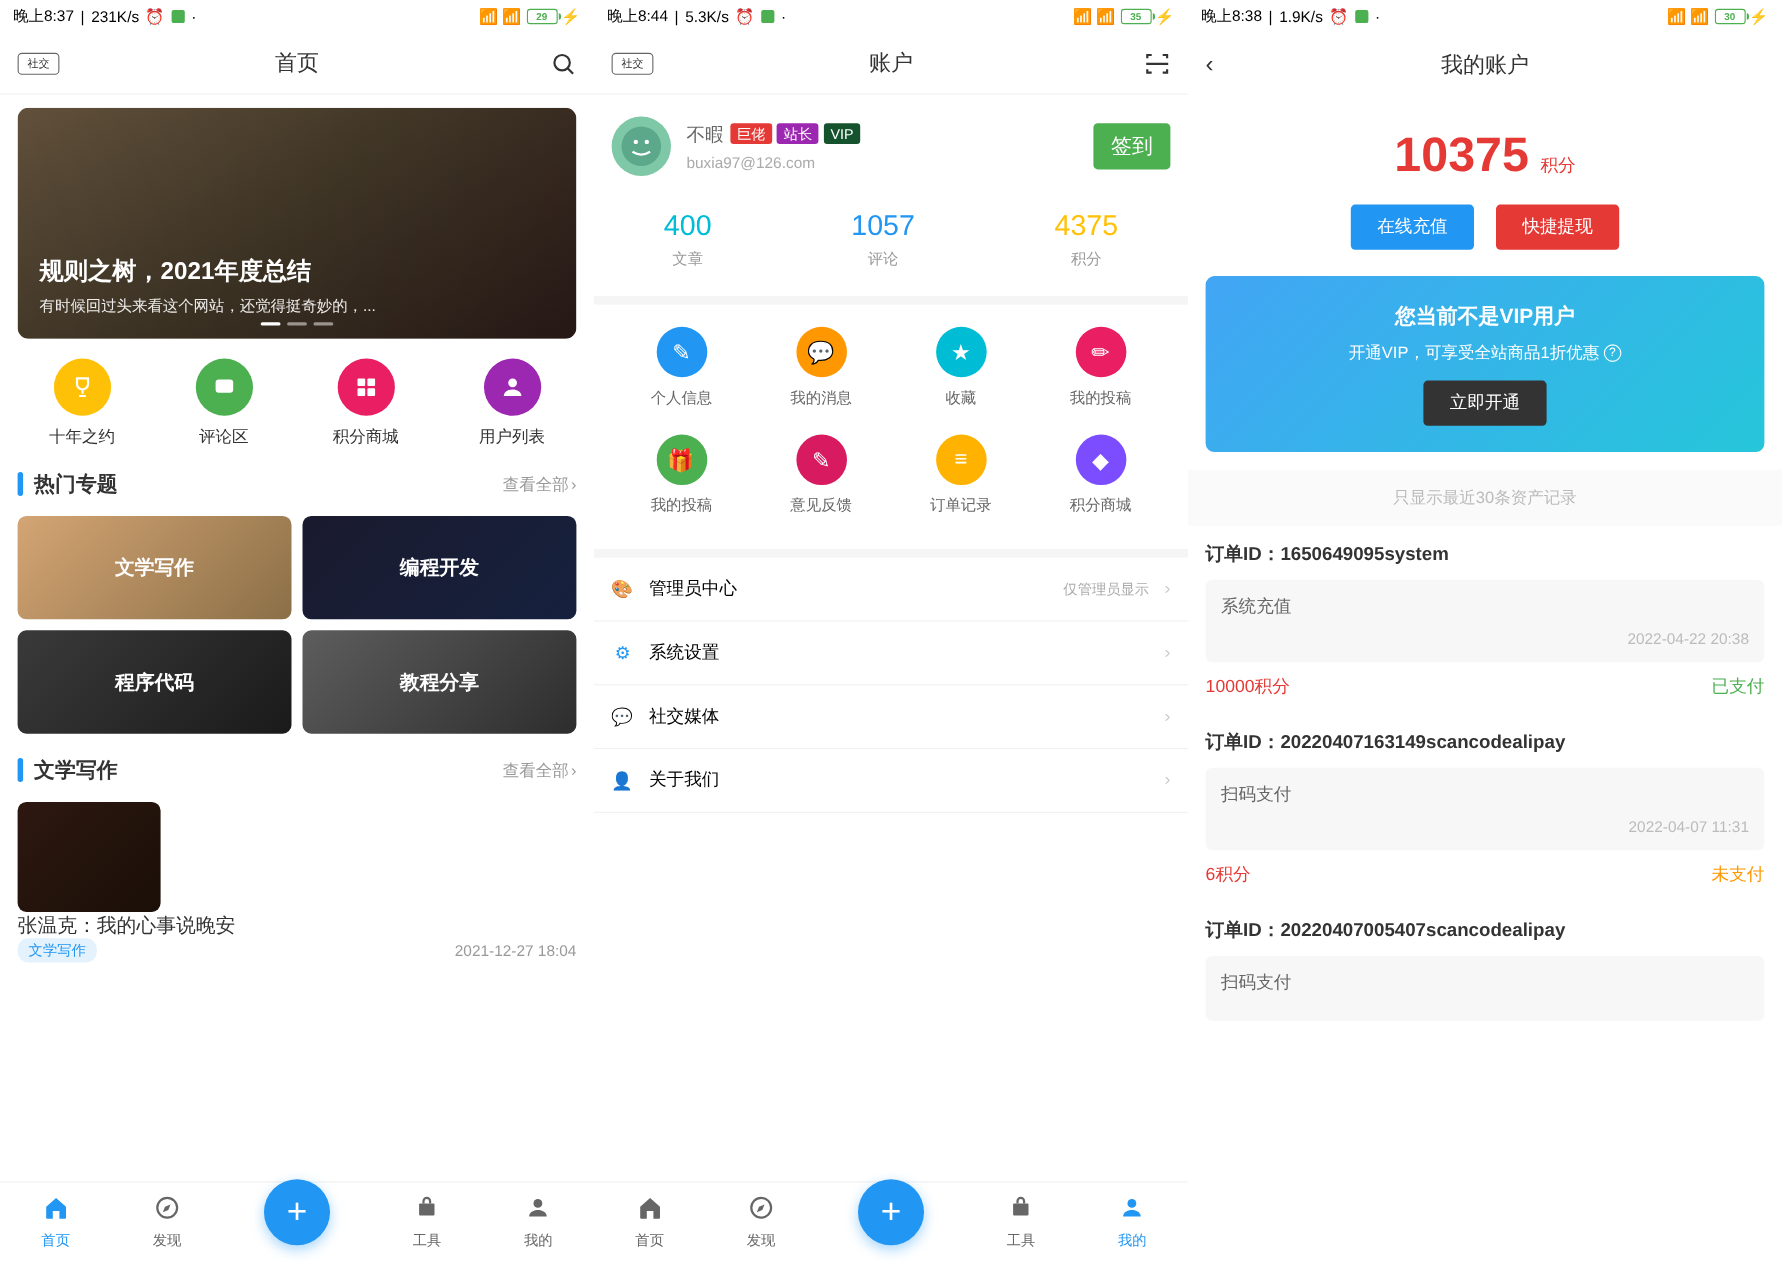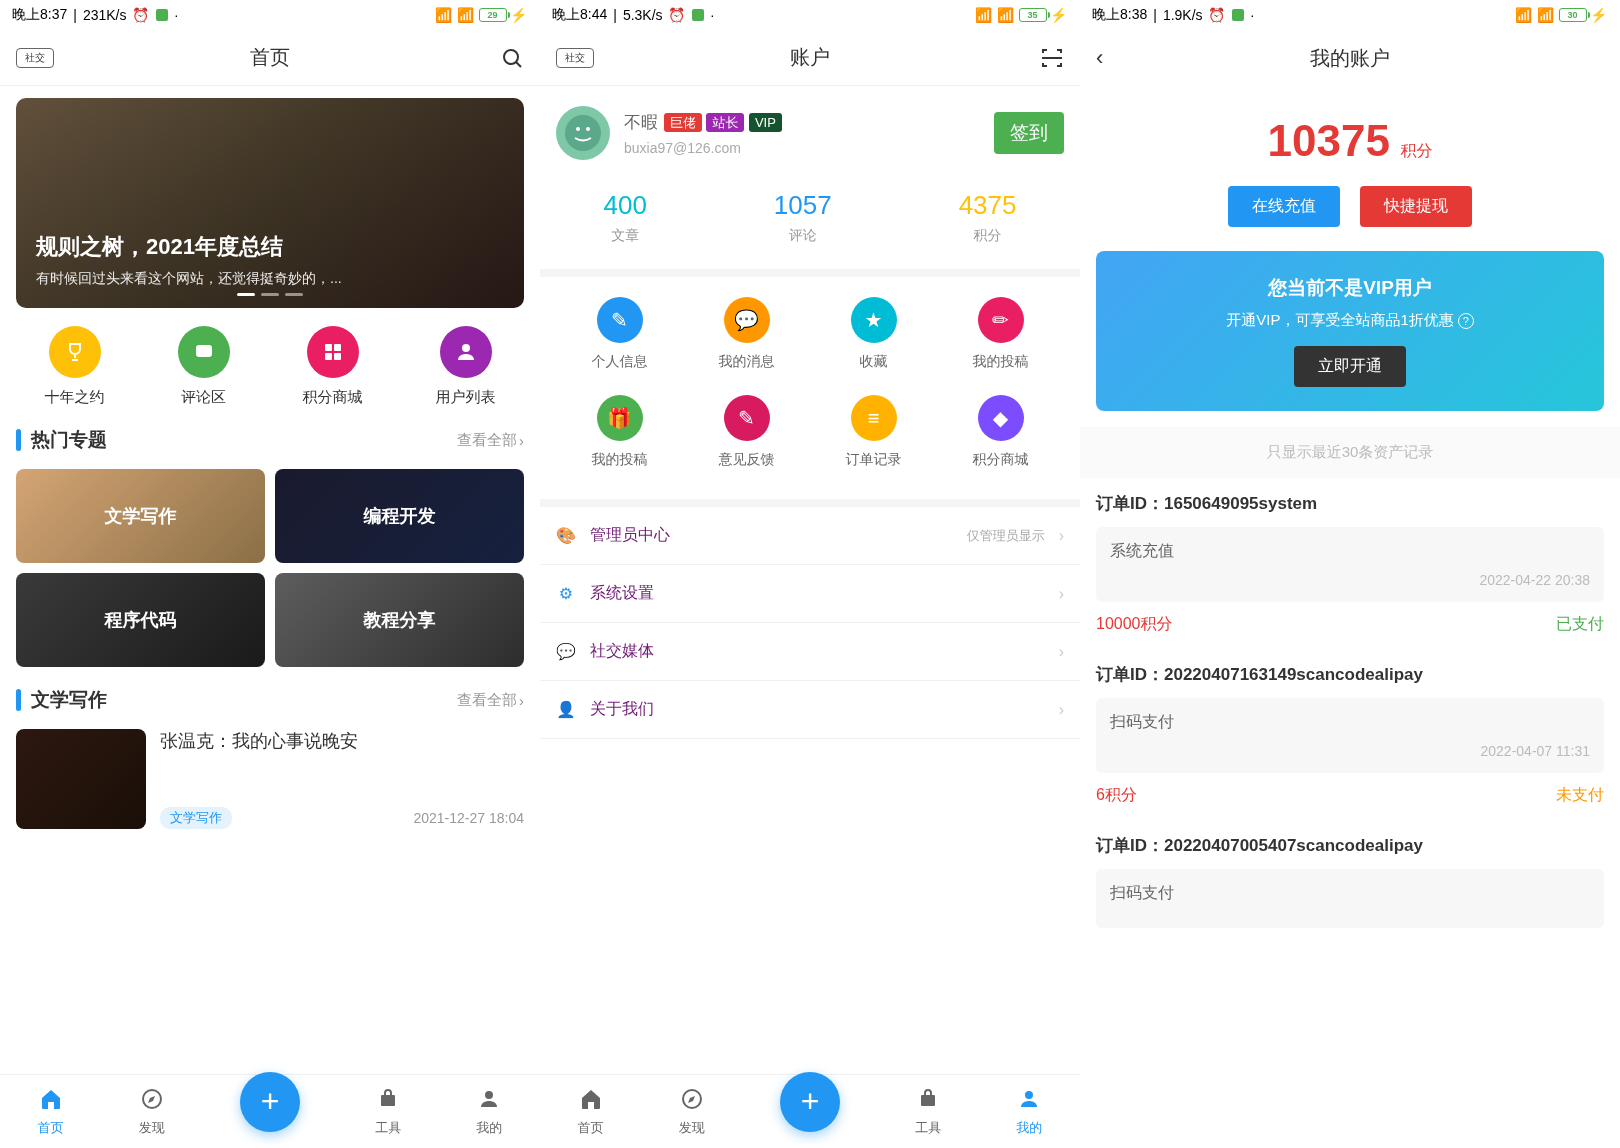--- a/index.html
+++ b/index.html
@@ -28,21 +28,21 @@
 .quick-item { display: flex; flex-direction: column; align-items: center; gap: 10px; }
 .quick-icon { width: 52px; height: 52px; border-radius: 50%; display: flex; align-items: center; justify-content: center; color: #fff; font-size: 24px; }
 .quick-label { font-size: 15px; color: #333; }
 .section { padding: 0 16px; margin-top: 20px; }
 .section-header { display: flex; align-items: center; justify-content: space-between; margin-bottom: 16px; }
 .section-title { font-size: 19px; font-weight: 600; color: #333; display: flex; align-items: center; gap: 10px; }
 .section-title::before { content: ''; width: 5px; height: 22px; background: #2196f3; border-radius: 3px; }
 .section-more { font-size: 15px; color: #999; display: flex; align-items: center; gap: 2px; }
 .topic-grid { display: grid; grid-template-columns: 1fr 1fr; gap: 10px; }
 .topic-card { height: 94px; border-radius: 8px; display: flex; align-items: center; justify-content: center; color: #fff; font-size: 18px; font-weight: 600; }
-.article-card { display: flex; gap: 14px; margin-bottom: 8px; }
+.article-card { display: flex; gap: 0; margin-bottom: 8px; flex-direction: column; }
 .article-img { width: 130px; height: 100px; border-radius: 8px; background: linear-gradient(135deg,#2d1810,#1a0f08); flex-shrink: 0; }
 .article-info { flex: 1; display: flex; flex-direction: column; justify-content: space-between; }
 .article-title { font-size: 18px; color: #333; }
 .article-meta { display: flex; align-items: center; justify-content: space-between; }
 .article-tag { background: #e3f2fd; color: #2196f3; padding: 2px 10px; border-radius: 10px; font-size: 13px; }
 .article-time { font-size: 14px; color: #999; }
 
 
 .bottom-nav { height: 74px; display: flex; align-items: center; justify-content: space-around; border-top: 1px solid #f0f0f0; background: #fff; position: absolute; bottom: 0; left: 0; right: 0; }
 .nav-item { display: flex; flex-direction: column; align-items: center; gap: 2px; color: #666; font-size: 13px; }
@@ -63,21 +63,21 @@
 .stat-item { display: flex; flex-direction: column; align-items: center; gap: 6px; }
 .stat-num { font-size: 26px; font-weight: 400; }
 .stat-label { font-size: 14px; color: #999; }
 .grid-menu { display: grid; grid-template-columns: repeat(4,1fr); gap: 24px 0; padding: 20px 16px 30px; border-top: 8px solid #f5f5f5; }
 .grid-item { display: flex; flex-direction: column; align-items: center; gap: 10px; }
 .grid-icon { width: 46px; height: 46px; border-radius: 50%; display: flex; align-items: center; justify-content: center; color: #fff; font-size: 20px; }
 .grid-label { font-size: 14px; color: #666; }
 .list-menu { border-top: 8px solid #f5f5f5; }
 .list-item { display: flex; align-items: center; padding: 18px 16px; gap: 14px; border-bottom: 1px solid #f0f0f0; }
 .list-icon { width: 20px; height: 20px; display: flex; align-items: center; justify-content: center; }
-.list-label { flex: 1; font-size: 16px; color: #701a75; }
+.list-label { flex: 1; font-size: 16px; color: #000000; }
 .list-extra { font-size: 13px; color: #aaa; }
 .chev { color: #ccc; }
 
 
 .s3-header { height: 56px; display: flex; align-items: center; padding: 0 16px; position: relative; }
 .back-btn { font-size: 22px; color: #333; }
 .points-display { text-align: center; padding: 30px 0 20px; }
 .points-num { font-size: 44px; font-weight: 600; color: #e53935; }
 .points-label { font-size: 16px; color: #e53935; margin-left: 6px; }
 .action-btns { display: flex; justify-content: center; gap: 20px; padding-bottom: 24px; }

